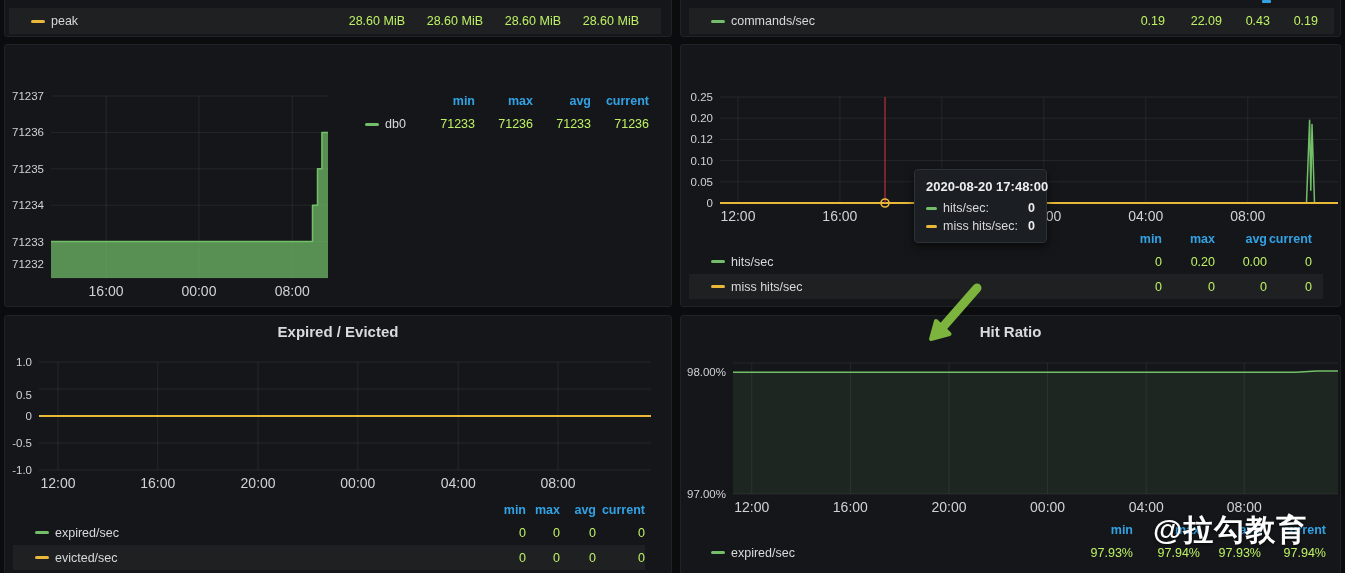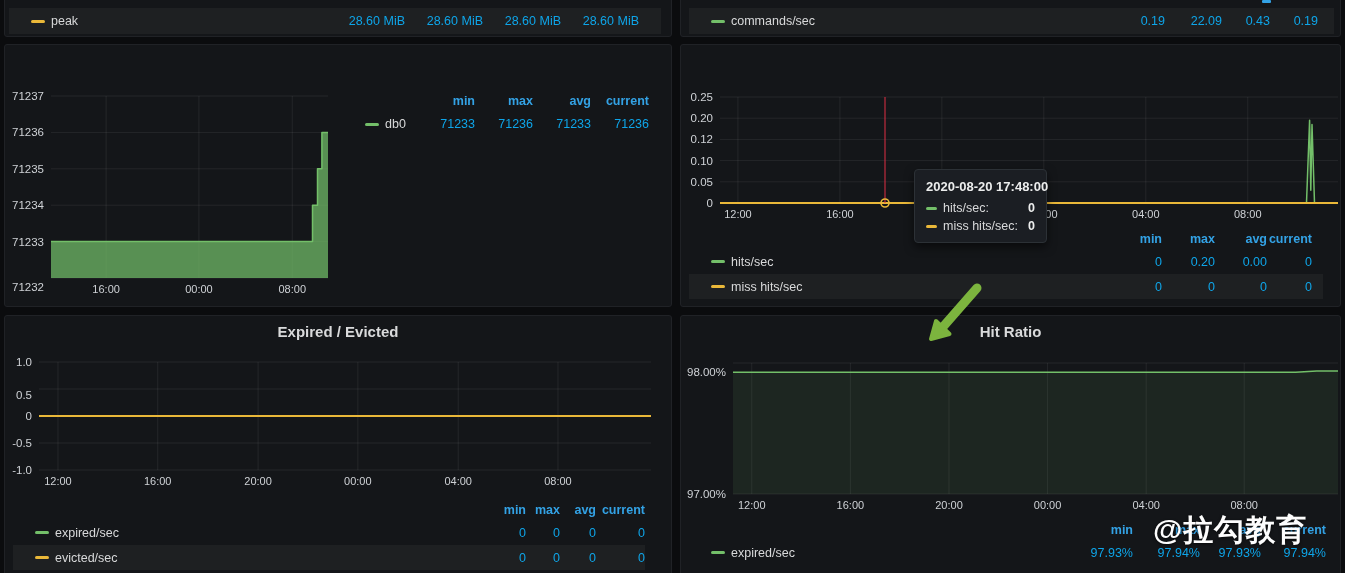--- a/index.html
+++ b/index.html
@@ -6,28 +6,28 @@
   html,body{width:1345px;height:573px;overflow:hidden;background:#0b0c0e;
     font-family:"Liberation Sans",sans-serif;color:#d8d9da;font-size:13px}
   .stage{position:relative;width:1345px;height:573px}
   .panel{position:absolute;background:#141619;border:1px solid #202226;border-radius:3px}
   .panel-title{position:absolute;top:7px;left:0;right:0;display:flex;justify-content:center;
     align-items:center;gap:5px;font-size:15px;font-weight:600;color:#d9dadb;cursor:pointer}
   .chev{width:11px;height:11px;opacity:.75;margin-top:2px}
   .chart{position:absolute}
   .chart svg{position:absolute;left:0;top:0;overflow:visible}
   .ylab{position:absolute;right:calc(100% + 7px);font-size:11.5px;color:#cfd2d6;white-space:nowrap;line-height:14px}
-  .xlab{position:absolute;transform:translateX(-50%);font-size:11px;color:#cfd2d6;white-space:nowrap}
+  .xlab{position:absolute;transform:translateX(-50%);font-size:14px;color:#cfd2d6;white-space:nowrap}
   .legend{position:absolute}
   .lrow{display:flex;align-items:center;height:25px;font-size:12.5px}
   .lrow.alt{background:rgba(255,255,255,.045)}
   .lhead{height:20px}
   .llabel{display:flex;align-items:center;gap:6px;flex:1;padding-left:22px;cursor:pointer}
   .dash{width:14px;height:3px;border-radius:2px;flex:none}
-  .lval{text-align:right;color:#0ea5e9;flex:none}
+  .lval{text-align:right;color:#bef264;flex:none}
   .hdr{color:var(--blue_header);font-weight:600;cursor:pointer}
   .tooltip{position:absolute;z-index:30;background:#1b1e23;border:1px solid #2c3136;border-radius:4px;
     padding:9px 11px;box-shadow:0 4px 10px rgba(0,0,0,.55);width:133px}
   .tooltip .tt-title{font-weight:700;font-size:13px;color:#eceded;white-space:nowrap;margin-bottom:7px}
   .tt-row{display:flex;align-items:center;gap:6px;margin-top:4px;font-size:12.5px}
   .tt-row .dash{width:11px;height:3px}
   .tt-val{margin-left:auto;font-weight:700;color:#eceded}
   .watermark{position:absolute;left:1153px;top:510px;z-index:60;font-size:30px;font-weight:700;
     color:#fdfdfd;letter-spacing:1px;text-shadow:0 1px 3px rgba(0,0,0,.7);white-space:nowrap}
   .overlay{position:absolute;left:0;top:0;z-index:50;pointer-events:none}
@@ -78,21 +78,21 @@
           <line x1="147.918" y1="0" x2="147.918" y2="182" stroke="rgba(255,255,255,0.07)" stroke-width="1"></line>
           <line x1="241.267" y1="0" x2="241.267" y2="182" stroke="rgba(255,255,255,0.07)" stroke-width="1"></line>
           <polygon points="0,182 0.0,145.6 261.5,145.6 261.5,109.2 266.5,109.2 266.5,72.8 270.9,72.8 270.9,36.4 277.0,36.4 277,182" fill="#73bf69" fill-opacity="0.72"></polygon>
           <polyline points="0.0,145.6 261.5,145.6 261.5,109.2 266.5,109.2 266.5,72.8 270.9,72.8 270.9,36.4 277.0,36.4" fill="none" stroke="#73bf69" stroke-width="1.5" stroke-linejoin="round"></polyline>
         </svg>
         <span class="ylab" style="top: -7px;">71237</span>
         <span class="ylab" style="top: 29.4px;">71236</span>
         <span class="ylab" style="top: 65.8px;">71235</span>
         <span class="ylab" style="top: 102.2px; margin-left: 24px;">71234</span>
         <span class="ylab" style="top: 138.6px;">71233</span>
-        <span class="ylab" style="top: 184px; margin-left: 22px;">71232</span>
+        <span class="ylab" style="top: 161px; margin-left: 22px;">71232</span>
         <span class="xlab" style="left: 55.123px; top: 187px;">16:00</span>
         <span class="xlab" style="left: 147.918px; top: 187px;">00:00</span>
         <span class="xlab" style="left: 241.267px; top: 187px;">08:00</span>
       </div>
     <div class="legend" style="left:332px;top:46px;width:312px">
       <div class="lrow lhead">
         <span class="llabel"></span>
         <span class="lval hdr" style="width:58px">min</span>
         <span class="lval hdr" style="width:58px">max</span>
         <span class="lval hdr" style="width:58px">avg</span>

